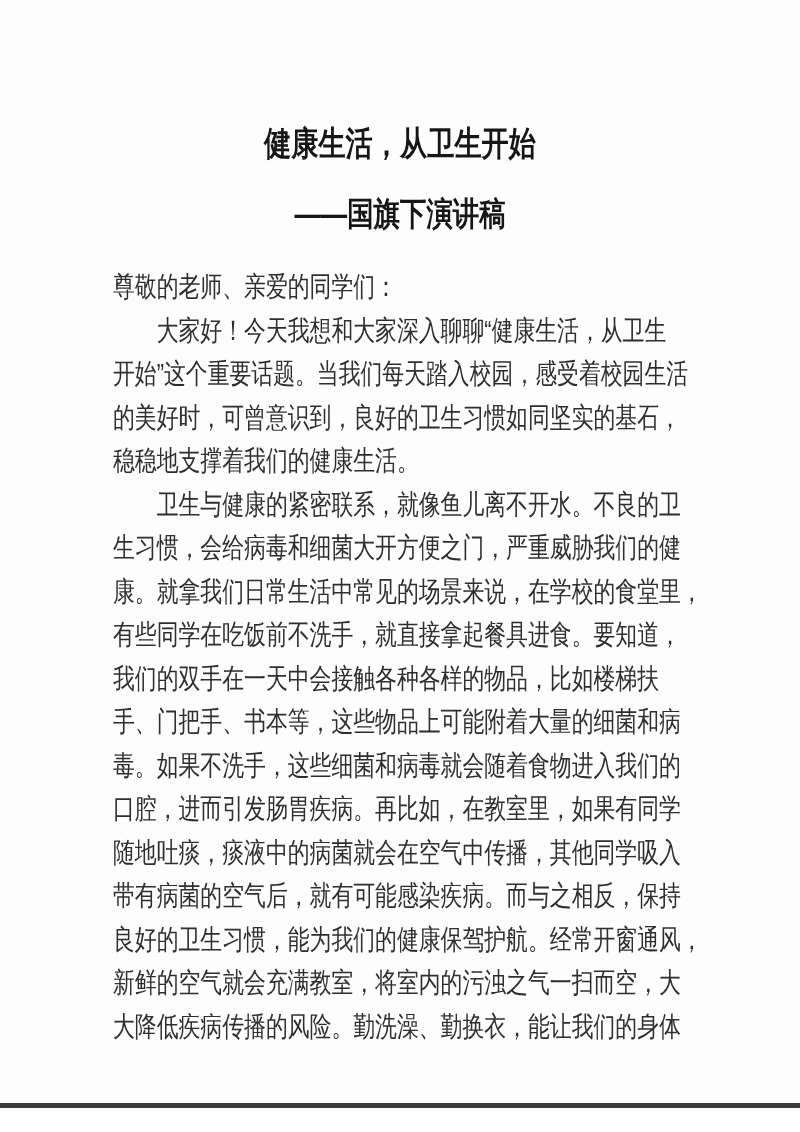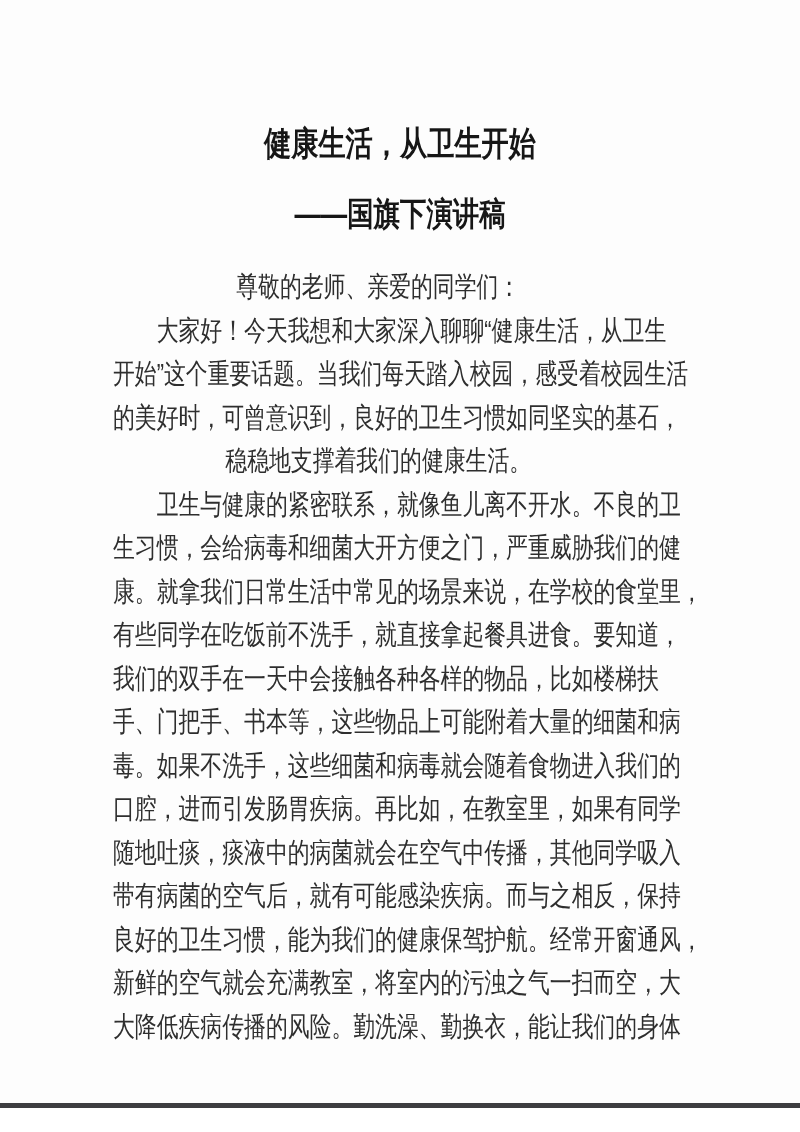--- a/index.html
+++ b/index.html
@@ -43,21 +43,20 @@
     color: #161616;
     transform: scaleX(0.8);
     transform-origin: center;
     white-space: pre;
   }
   .doc-body {
     position: absolute;
     left: 113px;
     top: 265px;
     width: 680px;
-    text-align: center;
   }
   .doc-body .line {
     height: 43.5px;
     line-height: 43.5px;
     font-size: 28px;
     font-weight: 400;
     color: #2e2e2e;
     white-space: pre;
     transform: scaleX(0.78);
     transform-origin: left center;

